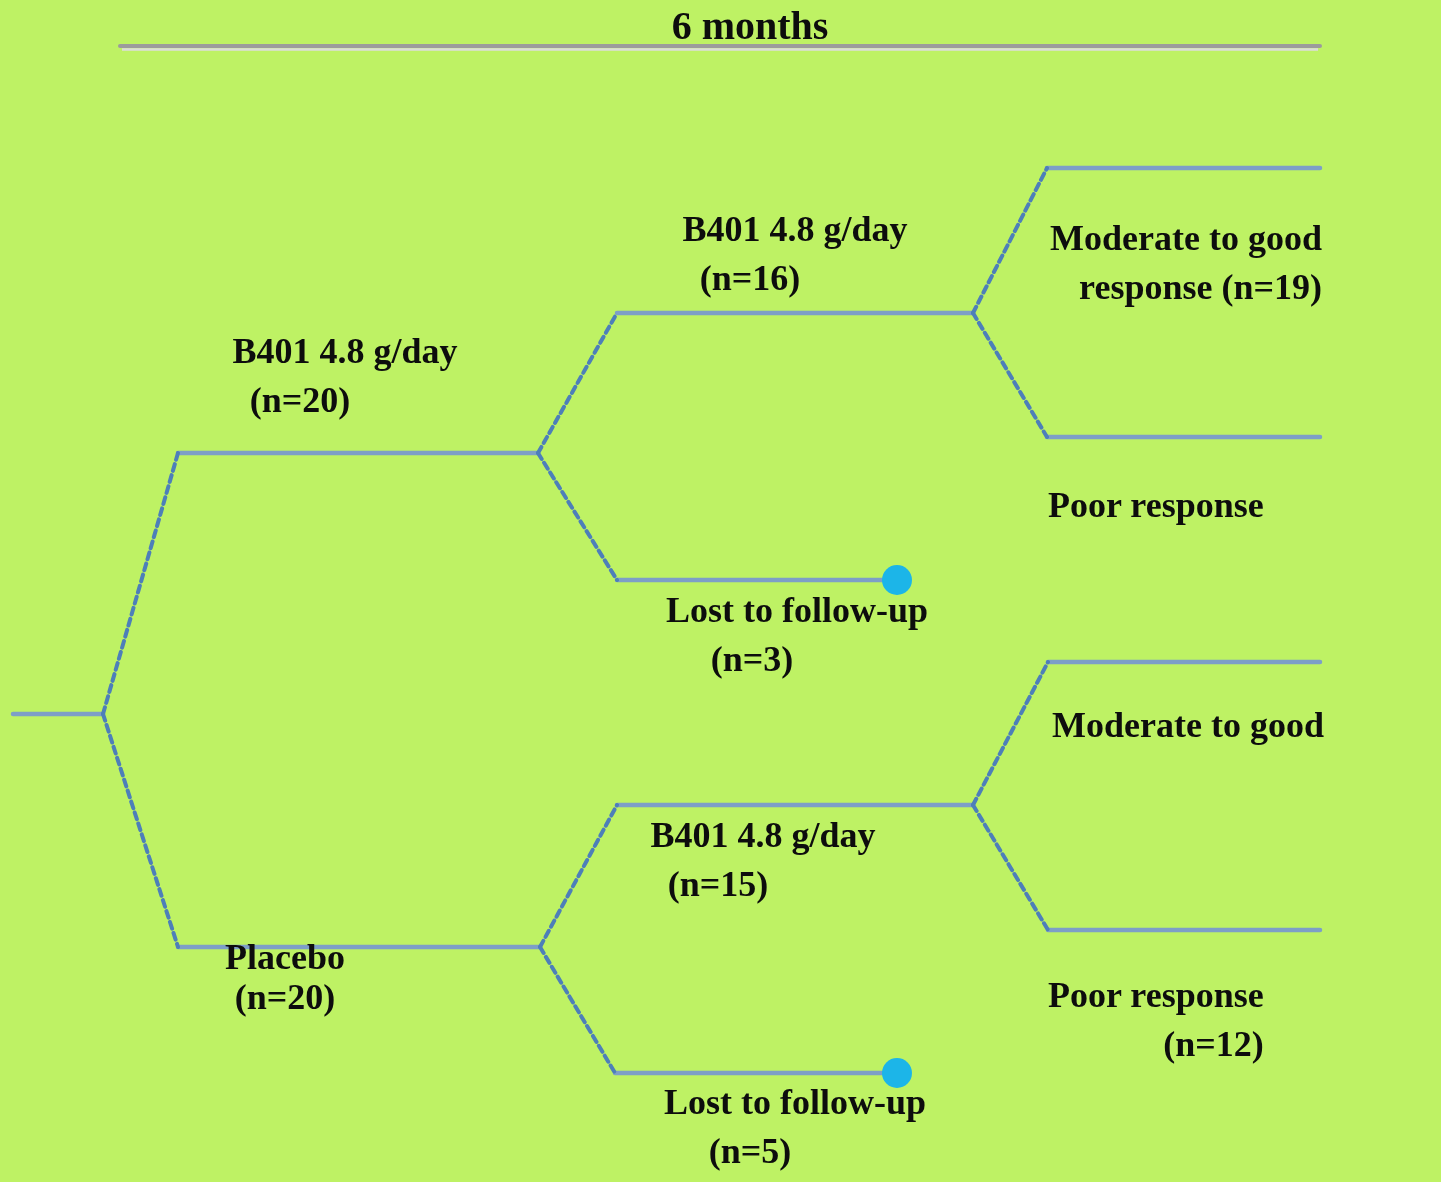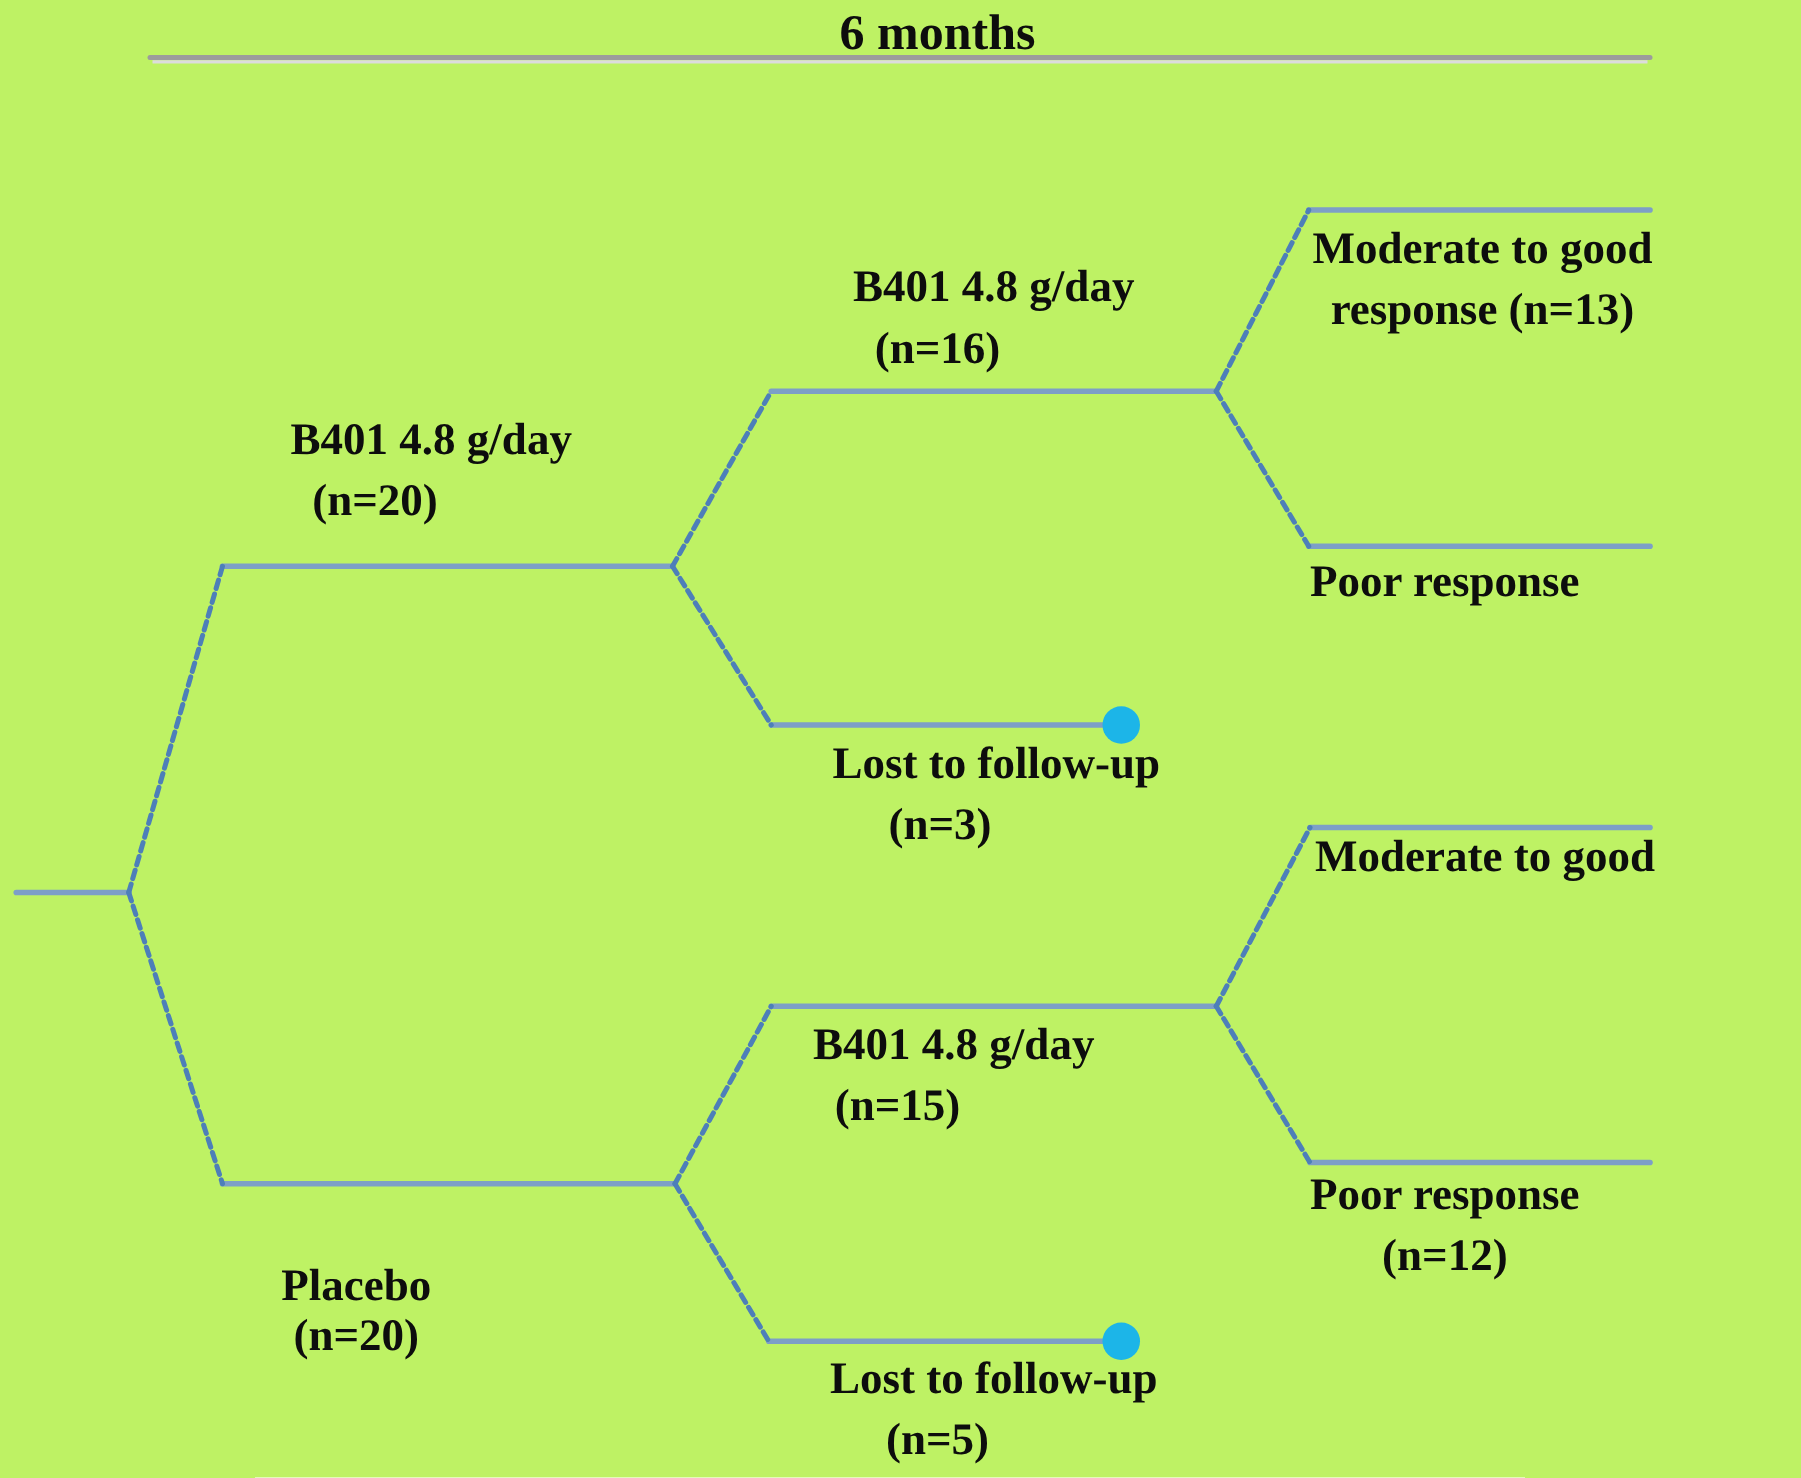--- a/index.html
+++ b/index.html
@@ -20,21 +20,21 @@
   .label {
     position: absolute;
     font-family: "Liberation Serif", serif;
     font-weight: bold;
     font-size: 36px;
     line-height: 1.36;
     color: #0d0d0d;
     white-space: nowrap;
   }
   .center { text-align: center; }
-  .left   { text-align: center; }
+  .left   { text-align: right; margin-top: 40px; }
   .tight  { line-height: 1.12; }
   .title-label {
     font-size: 40px;
     line-height: 1.1;
   }
   .paren-shift { transform: translateX(-45px); }
 </style>
 </head>
 <body>
 
@@ -78,38 +78,38 @@
     </g>
   </svg>
 
   <div class="label center title-label" style="left:580px; top:4px; width:340px">6 months</div>
 
   <div class="label center" style="left:175px; top:327px; width:340px">
     <div>B401 4.8 g/day</div>
     <div class="paren-shift">(n=20)</div>
   </div>
 
-  <div class="label center tight" style="left:165px; top:1008px; width:240px">
+  <div class="label center tight" style="left:165px; top:937px; width:240px">
     <div>Placebo</div>
     <div>(n=20)</div>
   </div>
 
   <div class="label center" style="left:625px; top:205px; width:340px">
     <div>B401 4.8 g/day</div>
     <div class="paren-shift">(n=16)</div>
   </div>
 
   <div class="label center" style="left:627px; top:586px; width:340px">
     <div>Lost to follow-up</div>
     <div class="paren-shift">(n=3)</div>
   </div>
 
   <div class="label left" style="left:1050px; top:174px;">
     <div>Moderate to good</div>
-    <div>response (n=13)</div>
+    <div>response (n=19)</div>
   </div>
 
   <div class="label left" style="left:1048px; top:441px;">
     <div>Poor response</div>
   </div>
 
   <div class="label center" style="left:593px; top:811px; width:340px">
     <div>B401 4.8 g/day</div>
     <div class="paren-shift">(n=15)</div>
   </div>

